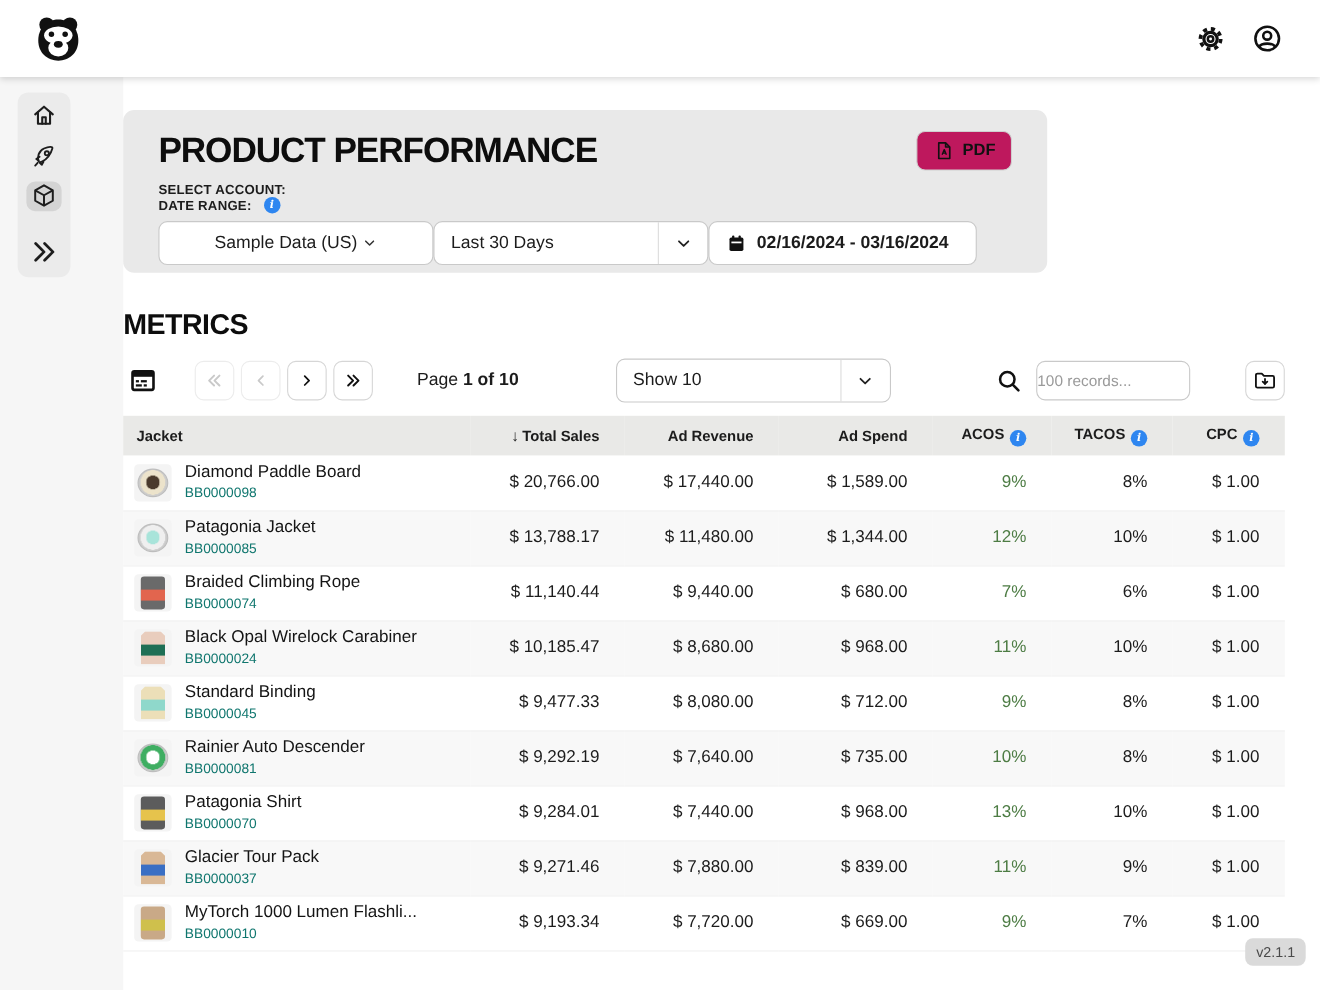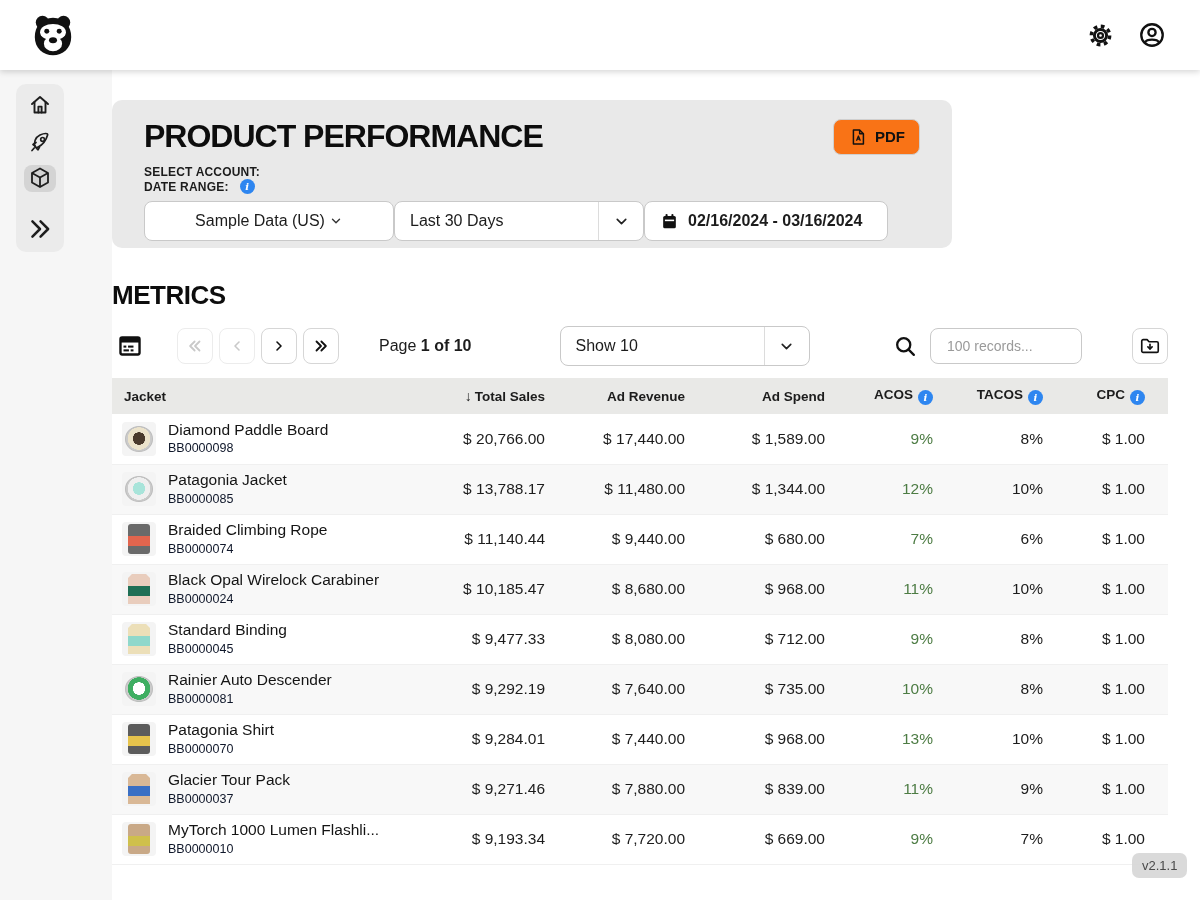--- a/index.html
+++ b/index.html
@@ -24,21 +24,21 @@
   .side-item.selected { background:#d4d4d4; }
   .side-item.expand { margin-top:14px; }
 
   
   .main { position:absolute; left:112px; top:70px; width:1056px; height:830px; }
 
   .perf-panel { position:absolute; left:0; top:30px; width:840px; height:148px;
     background:#e9e9e9; border-radius:10px; padding:18px 32px 0 32px; }
   .perf-head { display:flex; align-items:center; }
   .perf-title { font-size:32px; font-weight:800; letter-spacing:-1px; color:#0d0d0d; }
-  .pdf-btn { margin-left:auto; height:36px; padding:0 14px; background:#f97316; border:1px solid #cfcfcf;
+  .pdf-btn { margin-left:auto; height:36px; padding:0 14px; background:#be185d; border:1px solid #cfcfcf;
     border-radius:8px; display:flex; align-items:center; gap:7px; font-size:15px; font-weight:600;
     color:#111; cursor:pointer; }
   .ctrl-labels { display:flex; margin-top:10px;flex-direction:column; }
   .ctrl-label { font-size:12px; font-weight:700; letter-spacing:.2px; color:#1c1c1c; display:flex;
     align-items:center; gap:6px; }
   .lbl-account { width:266px; }
   .ctrl-row { display:flex; margin-top:7px; }
   .select-box { height:40px; background:#fff; border:1px solid #c9c9c9; border-radius:8px;
     font-size:16px; color:#1c1c1c; cursor:pointer; display:flex; align-items:center; }
   .account-select { width:250px; justify-content:center; gap:4px; }
@@ -57,22 +57,22 @@
   .pager { display:flex; gap:6px; margin-left:33px; }
   .page-btn { width:36px; height:36px; border-radius:8px; background:#fff; display:flex;
     align-items:center; justify-content:center; cursor:pointer; }
   .page-btn.enabled { border:1px solid #d6d6d6; color:#111; }
   .page-btn.disabled { border:1px solid #ececec; color:#c9c9c9; cursor:default; }
   .page-text { margin-left:40px; font-size:16px; color:#1c1c1c; }
   .page-text b { font-weight:700; }
   .show-select { width:250px; margin-left:88px; }
   .search-wrap { display:flex; align-items:center; margin-left:auto; }
   .search-icon { color:#111; margin-right:12px; display:flex; }
-  .search-input { width:152px; height:36px; border:1px solid #c9c9c9; border-radius:8px;
-    padding:0 16px; font-size:14px; color:#0f172a; font-family:"Liberation Sans", sans-serif; }
+  .search-input { width:140px; height:36px; border:1px solid #c9c9c9; border-radius:8px;
+    padding:0 0; font-size:14px; color:#0f172a; font-family:"Liberation Sans", sans-serif; }
   .search-input::placeholder { color:#9a9a9a; }
   .export-btn { width:36px; height:36px; margin-left:50px; border:1px solid #d6d6d6; border-radius:8px;
     background:#fff; display:flex; align-items:center; justify-content:center; color:#111; cursor:pointer; }
 
   
   .table-wrap { position:absolute; left:0; top:308px; width:1056px; }
   table { width:1056px; border-collapse:collapse; table-layout:fixed; }
   thead th { background:#e9e9e7; font-size:13.5px; font-weight:700; color:#1c1c1c; height:36px;
     text-align:right; padding-right:23px; white-space:nowrap; }
   thead th.c-prod { text-align:left; padding-left:12px; }
@@ -81,21 +81,21 @@
   tbody tr:nth-child(even) td { background:#f8f8f8; }
   td.c-prod { text-align:left; padding:0 0 0 10px; }
   .green { color:var(--green,#4d7c44); }
   .sort-arrow { font-weight:400; margin-right:3px; font-size:14px; }
   .info-dot { display:inline-flex; width:15px; height:15px; border-radius:50%;
     background:var(--blue,#2e86f0); color:#fff; font-size:10px; font-weight:700; align-items:center;
     justify-content:center; vertical-align:-2px; margin-left:5px; font-family:"DejaVu Serif", serif;
     font-style:italic; }
   .prod-cell { display:flex; align-items:center; gap:12px; }
   .pname { font-size:15.5px; color:#141414; line-height:1.3; }
-  .psku { font-size:12.5px; color:#0f172a; line-height:1.35; }
+  .psku { font-size:12.5px; color:#0f766e; line-height:1.35; }
 
   
   .thumb { width:34px; height:34px; border-radius:4px; background:#f4f4f4; display:flex;
     align-items:center; justify-content:center; flex:0 0 auto; }
   .shape { position:relative; overflow:hidden; display:block; }
   .shape.tin { width:28px; height:26px; border-radius:50%; border:1px solid #bdbdbd;
     background:radial-gradient(circle at 50% 48%, var(--c2) 0 34%, var(--c3,#e9e2cf) 35% 62%, #cbcbcb 63% 100%); }
   .shape.box { width:22px; height:30px; border-radius:3px; background:var(--c1); }
   .shape.bag { width:22px; height:30px; background:var(--c1);
     clip-path:polygon(18% 0,82% 0,100% 13%,100% 100%,0 100%,0 13%); }

